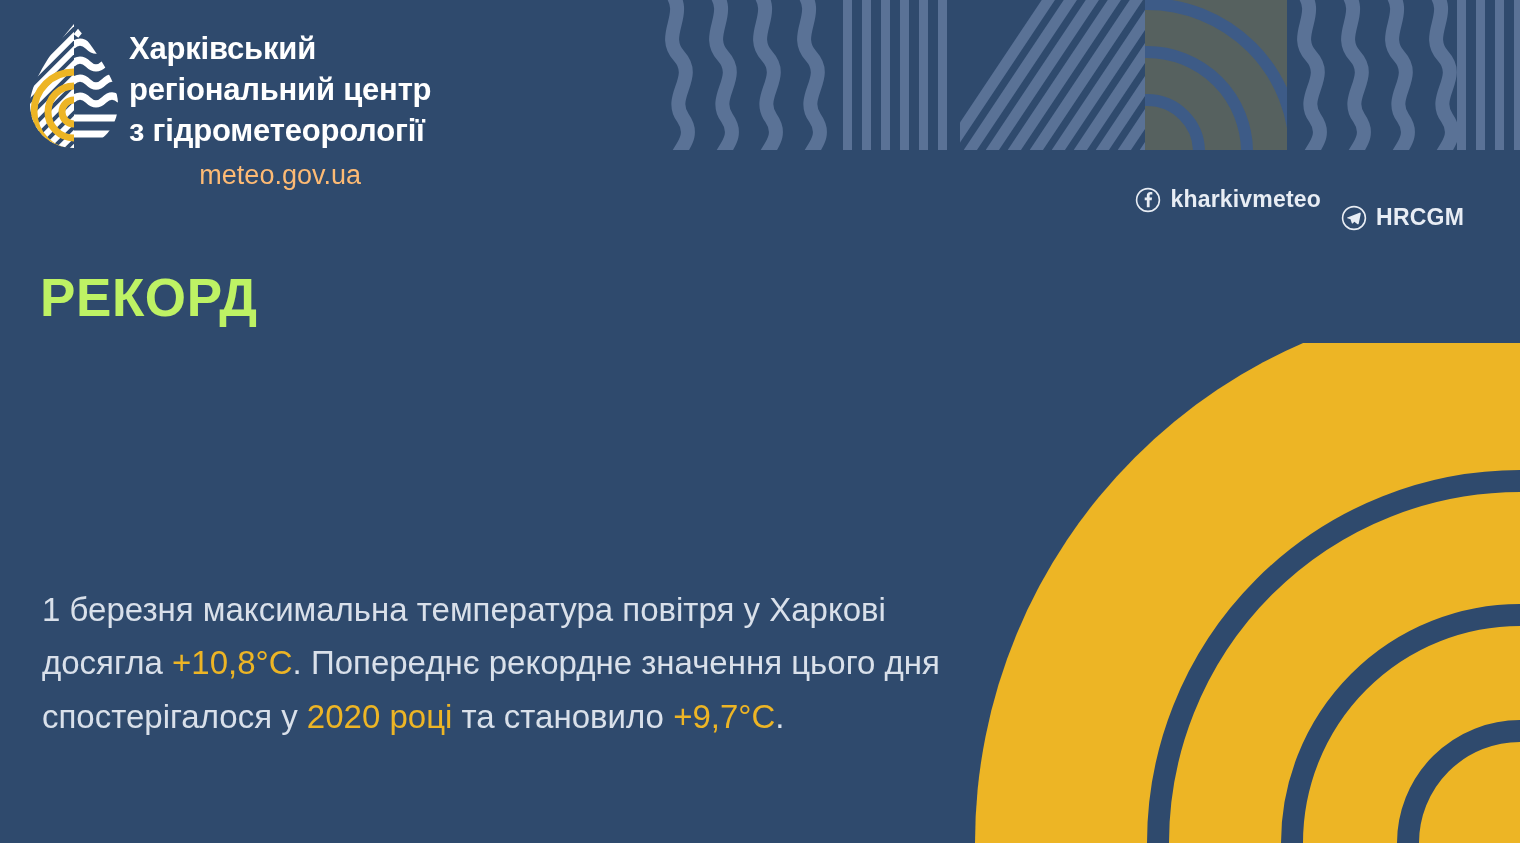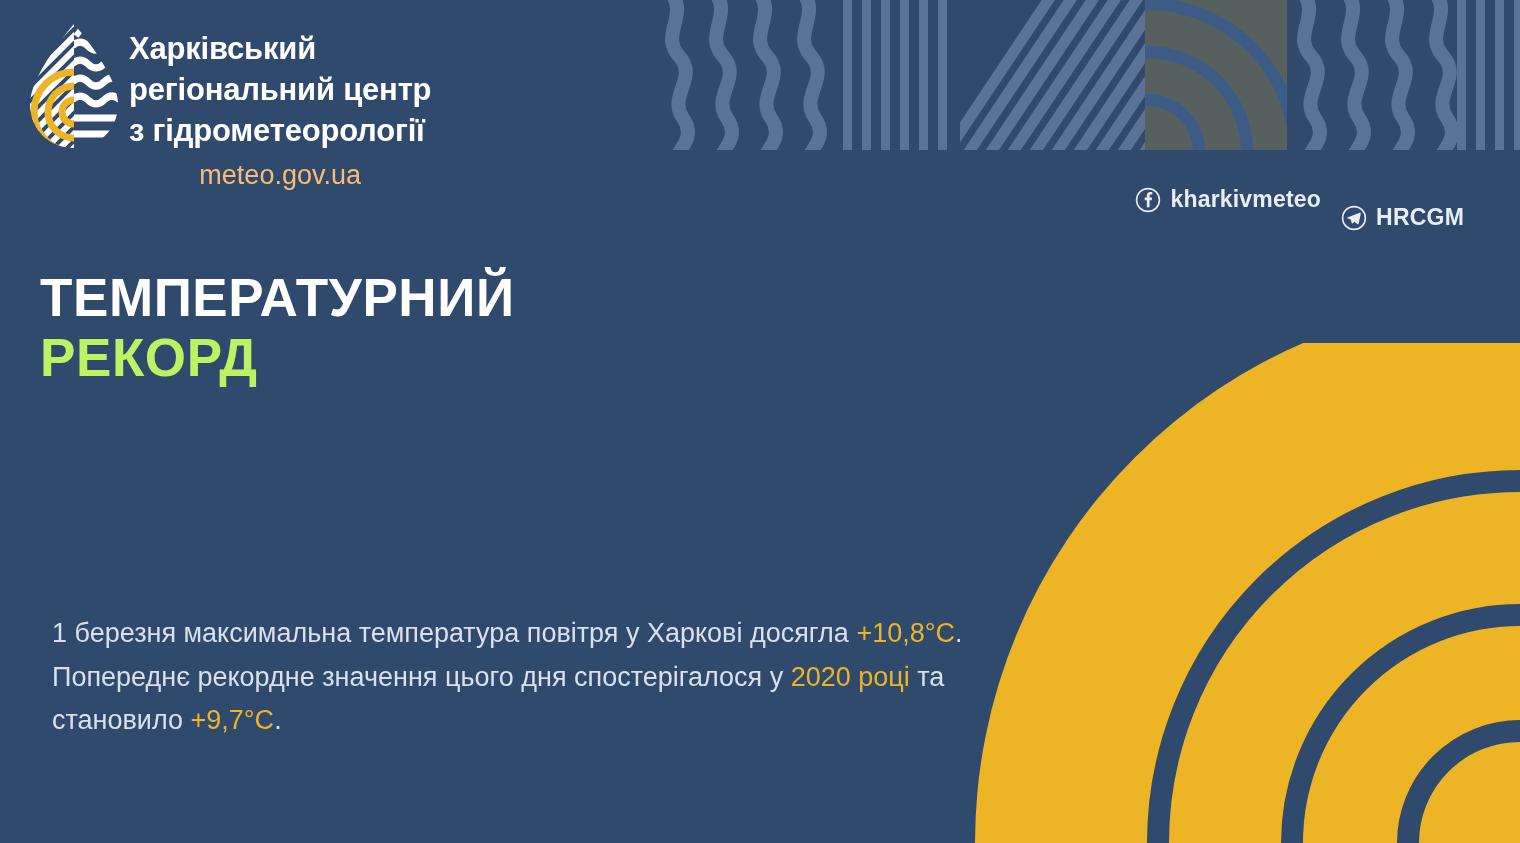--- a/index.html
+++ b/index.html
@@ -104,27 +104,26 @@
     line-height: 1.135;
     letter-spacing: 0.6px;
     white-space: nowrap;
   }
   .head-line.accent { color: #bef264; }
 
   
   #body-text {
     position: absolute;
     left: 42px;
-    top: 612px;
+    top: 583px;
     width: 960px;
     color: #d9e0ea;
-    font-size: 27px;
+    font-size: 33px;
     line-height: 1.62;
     z-index: 5;
-    margin-left: 10px;
   }
   #body-text .hl { color: #edb525; }
 </style>
 </head>
 <body>
 
 <div id="poster">
 
   <div id="deco-band">
     <svg width="865" height="150" viewBox="0 0 865 150" xmlns="http://www.w3.org/2000/svg">
@@ -294,19 +293,18 @@
         <svg width="26" height="26" viewBox="0 0 26 26" xmlns="http://www.w3.org/2000/svg">
           <circle cx="13" cy="13" r="11.4" fill="none" stroke="#e8edf4" stroke-width="1.6"></circle>
           <path d="M19.2 7.6 L6.4 12.5c-.6.24-.58.6-.1.75l3.2 1 1.24 3.8c.15.4.27.56.56.56.28 0 .4-.13.56-.28l1.52-1.48 3.16 2.33c.58.32.99.16 1.14-.54l2.06-9.7c.2-.86-.33-1.25-.54-1.34z" fill="#e8edf4"></path>
         </svg>
       </span>
       <span class="social-label">HRCGM</span>
     </div>
   </div>
 
   <div id="headline">
-    <div class="head-line">ТЕМПЕРАТУРНИЙ</div>
     <div class="head-line accent">РЕКОРД</div>
   </div>
 
   <div id="body-text"><span>1 березня максимальна температура повітря у Харкові досягла </span><span class="hl">+10,8°C</span><span>. Попереднє рекордне значення цього дня спостерігалося у </span><span class="hl">2020 році</span><span> та становило </span><span class="hl">+9,7°C</span><span>.</span></div>
 
 </div>
 
 </body></html>

